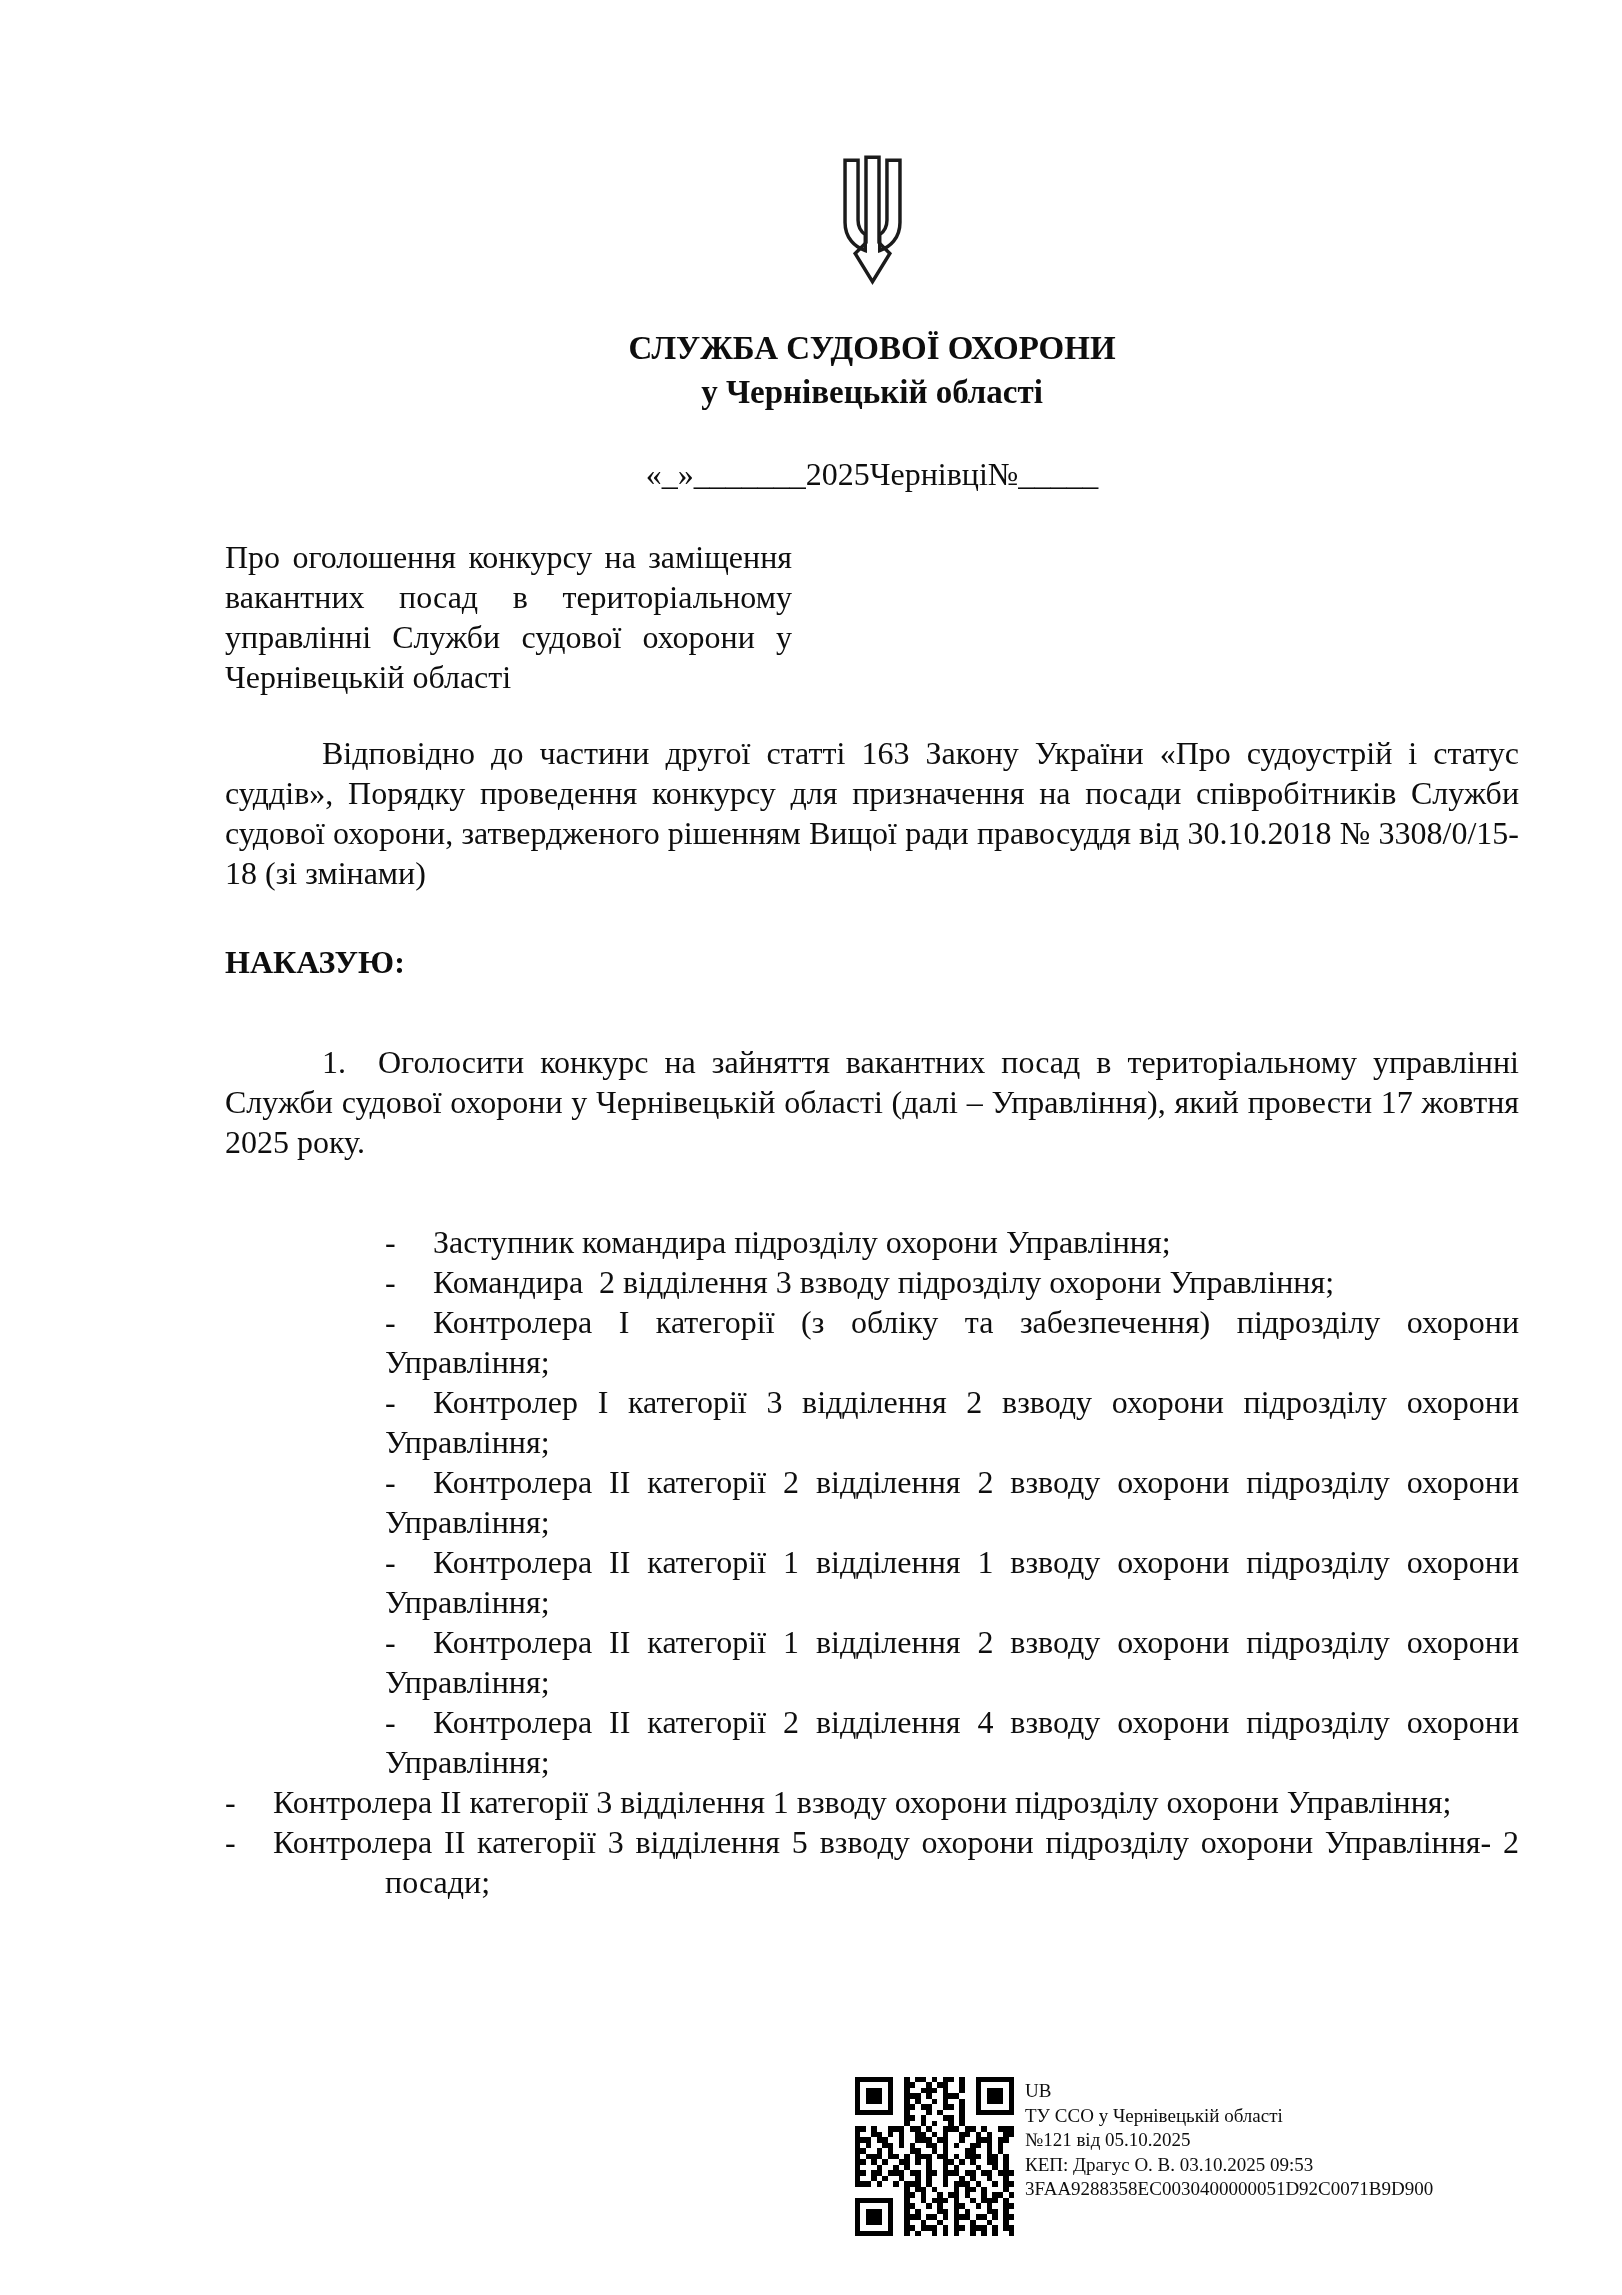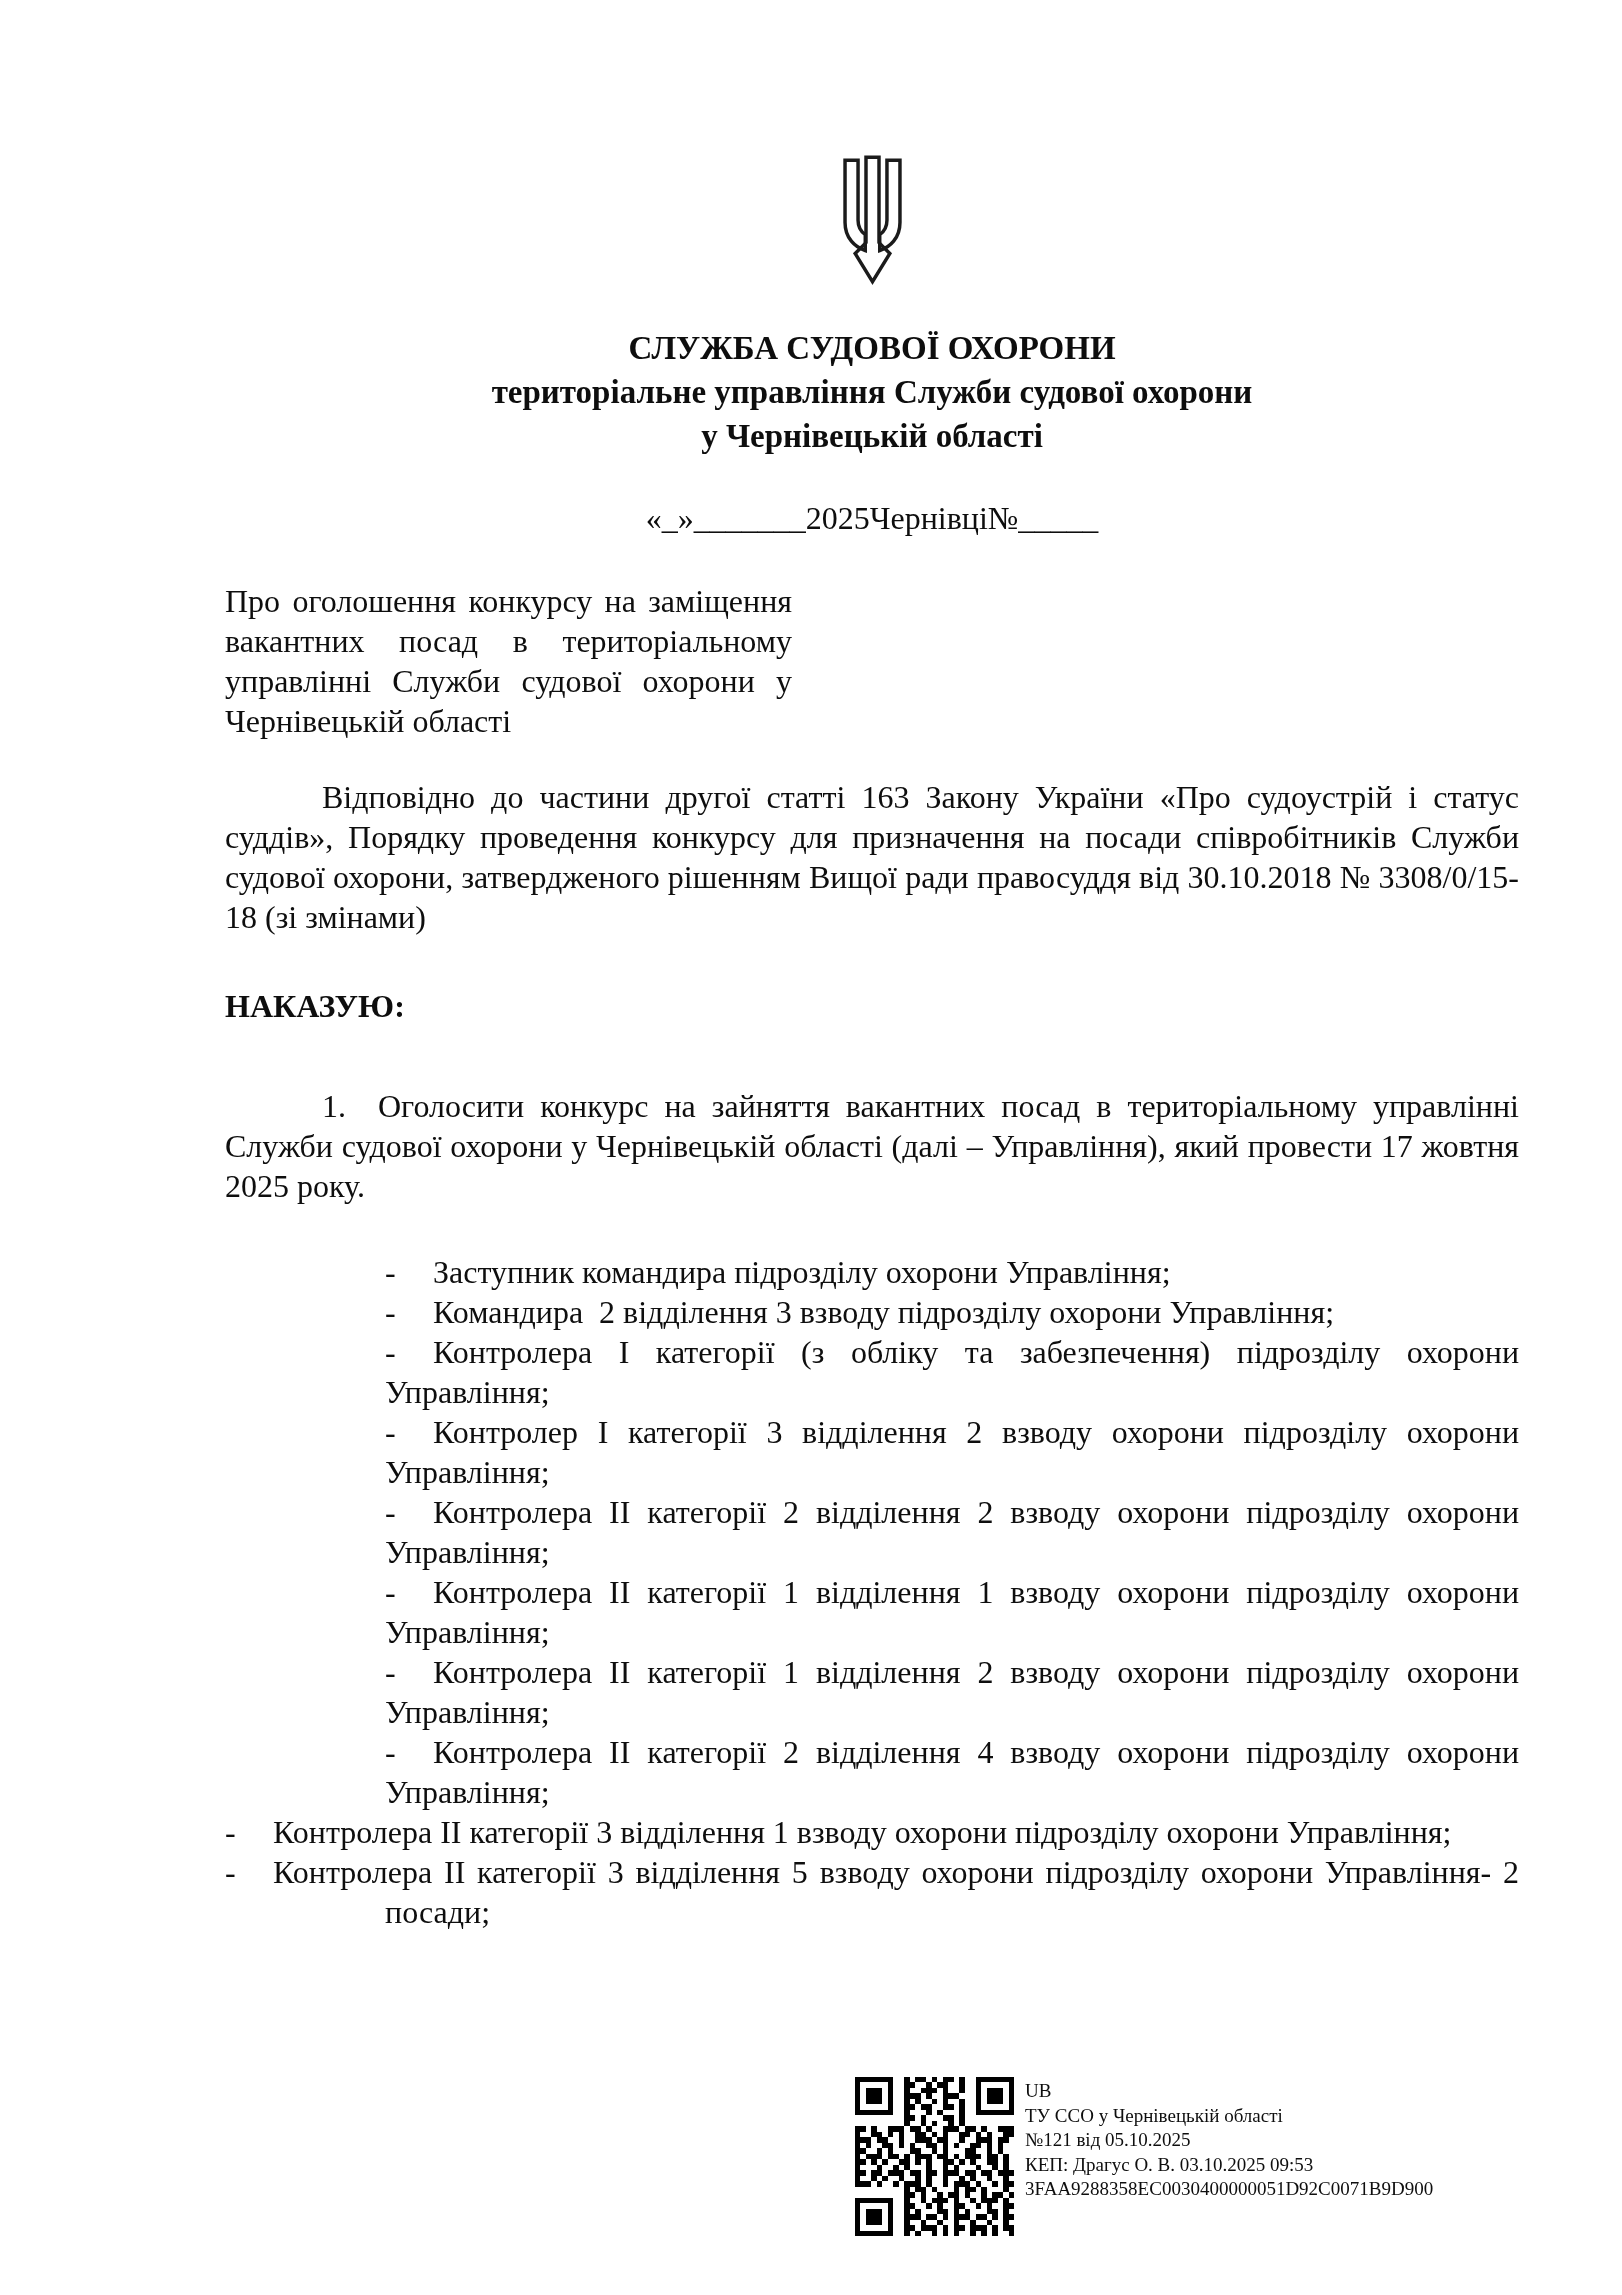--- a/index.html
+++ b/index.html
@@ -18,21 +18,21 @@
   }
   .emblem-wrap { text-align: center; }
   .emblem { width: 93px; height: 133px; display: inline-block; }
   .org-block { margin-top: 30.5px; text-align: center; font-weight: bold; font-size: 33px; line-height: 44px; }
   .doc-type { margin-top: 33px; text-align: center; font-weight: bold; font-size: 34px; line-height: 44px; letter-spacing: 1.1px; }
   .date-row { display: flex; justify-content: center; align-items: baseline; margin-top: 40px; }
   .subject { margin-top: 43px; width: 567px; text-align: justify; }
   .intro { margin-top: 36px; text-align: justify; text-indent: 97px; white-space: pre-wrap; }
   .order-word { margin-top: 49px; font-weight: bold; }
   .point1 { margin-top: 60px; text-align: justify; text-indent: 97px; white-space: pre-wrap; }
-  .positions { margin-top: 46px; }
+  .positions { margin-top: 60px; }
   .list-item { margin-left: 160px; text-align: justify; white-space: pre-wrap; }
   .list-item:nth-child(9), .list-item:nth-child(10) { text-indent: -160px; }
   .dash { display: inline-block; width: 48px; text-indent: 0; }
   .stamp { position: absolute; left: 855px; top: 2077px; display: flex; align-items: flex-start; }
   .qr { width: 159px; height: 159px; margin-right: 11px; background: #fff; flex: 0 0 auto; }
   .stamp-text { font-size: 19px; line-height: 24.5px; padding-top: 2.2px; white-space: nowrap; }
 </style>
 </head>
 <body>
 
@@ -43,21 +43,20 @@
       <g fill="none" stroke="#1b1b1b" stroke-width="2.4" stroke-linejoin="miter">
         <path d="M13 5 v43 c0 11 7 17 14 19.5 v-11 c-3.5 -2.5 -5 -6 -5 -10 V5 Z"></path>
         <path d="M51 5 v43 c0 11 -7 17 -14 19.5 v-11 c3.5 -2.5 5 -6 5 -10 V5 Z"></path>
         <path d="M27.5 3 h9 v59 l7.5 7.5 L32 89 L20 69.5 l7.5 -7.5 Z"></path>
       </g>
     </svg>
   </div>
 
   <div class="org-block">
     <div>СЛУЖБА СУДОВОЇ ОХОРОНИ</div>
-    <div>територіальне управління Служби судової охорони</div>
     <div>у Чернівецькій області</div>
   </div>
 
 
   <div class="date-row">
     <span>«_»_______2025</span>
     <span>Чернівці</span>
     <span>№_____</span>
   </div>
 

